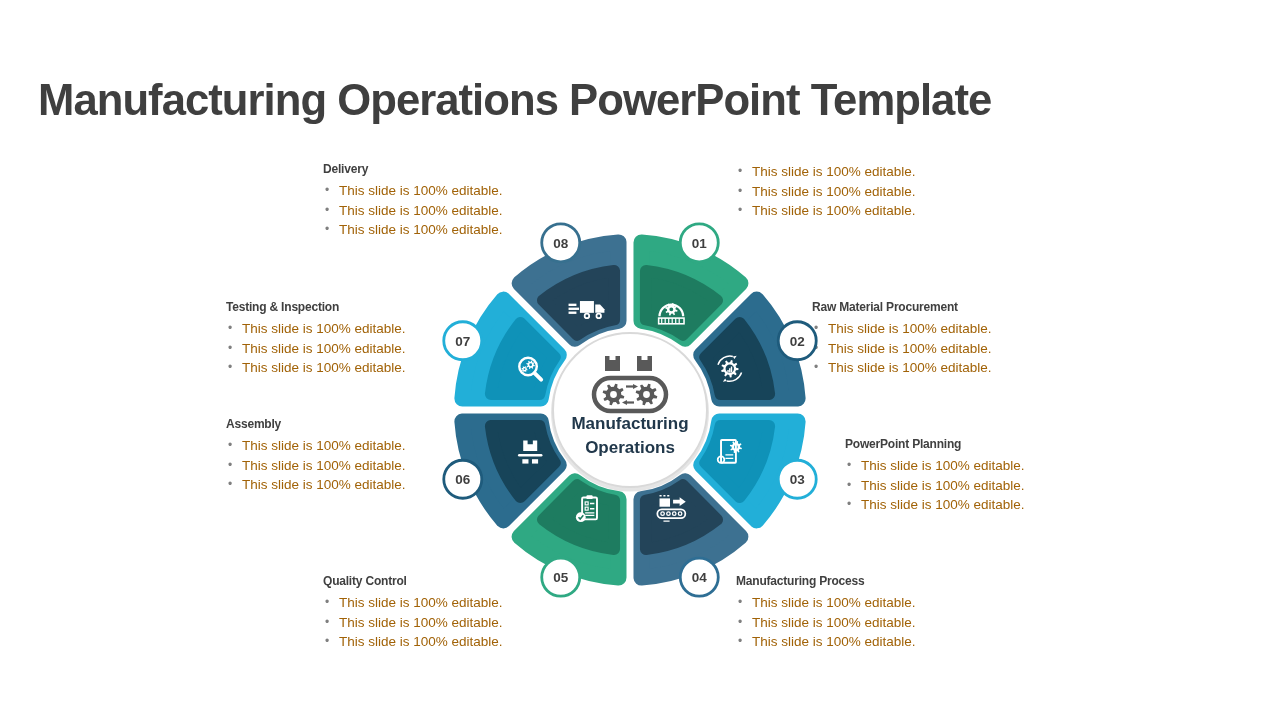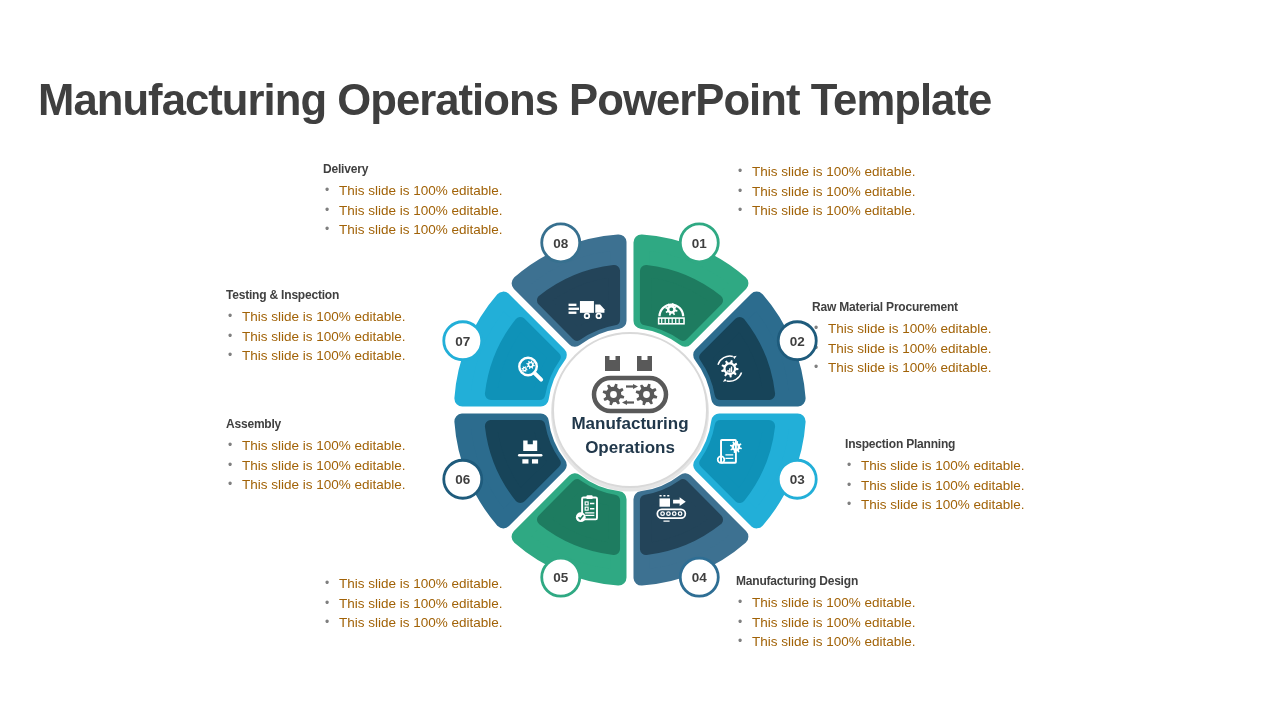--- a/index.html
+++ b/index.html
@@ -37,21 +37,21 @@
   </div>
 
   <div class="label-block" style="left:736px;top:162px;">
     <ul>
       <li>This slide is 100% editable.</li>
       <li>This slide is 100% editable.</li>
       <li>This slide is 100% editable.</li>
     </ul>
   </div>
 
-  <div class="label-block" style="left:226px;top:288px;">
+  <div class="label-block" style="left:226px;top:300px;">
     <h3>Testing &amp; Inspection</h3>
     <ul>
       <li>This slide is 100% editable.</li>
       <li>This slide is 100% editable.</li>
       <li>This slide is 100% editable.</li>
     </ul>
   </div>
 
   <div class="label-block" style="left:812px;top:300px;">
     <h3>Raw Material Procurement</h3>
@@ -65,38 +65,39 @@
   <div class="label-block" style="left:226px;top:417px;">
     <h3>Assembly</h3>
     <ul>
       <li>This slide is 100% editable.</li>
       <li>This slide is 100% editable.</li>
       <li>This slide is 100% editable.</li>
     </ul>
   </div>
 
   <div class="label-block" style="left:845px;top:437px;">
-    <h3>Inspection Planning</h3>
+    <h3>PowerPoint Planning</h3>
     <ul>
       <li>This slide is 100% editable.</li>
       <li>This slide is 100% editable.</li>
       <li>This slide is 100% editable.</li>
     </ul>
   </div>
 
   <div class="label-block" style="left:323px;top:574px;">
+    <h3>Quality Control</h3>
     <ul>
       <li>This slide is 100% editable.</li>
       <li>This slide is 100% editable.</li>
       <li>This slide is 100% editable.</li>
     </ul>
   </div>
 
   <div class="label-block" style="left:736px;top:574px;">
-    <h3>Manufacturing Design</h3>
+    <h3>Manufacturing Process</h3>
     <ul>
       <li>This slide is 100% editable.</li>
       <li>This slide is 100% editable.</li>
       <li>This slide is 100% editable.</li>
     </ul>
   </div>
 
   <svg id="wheel" width="420" height="420" viewBox="0 0 420 420" style="--qc: #1E7C60;">
     <defs>
       <symbol id="icon-design" viewBox="-24 -24 48 48">

